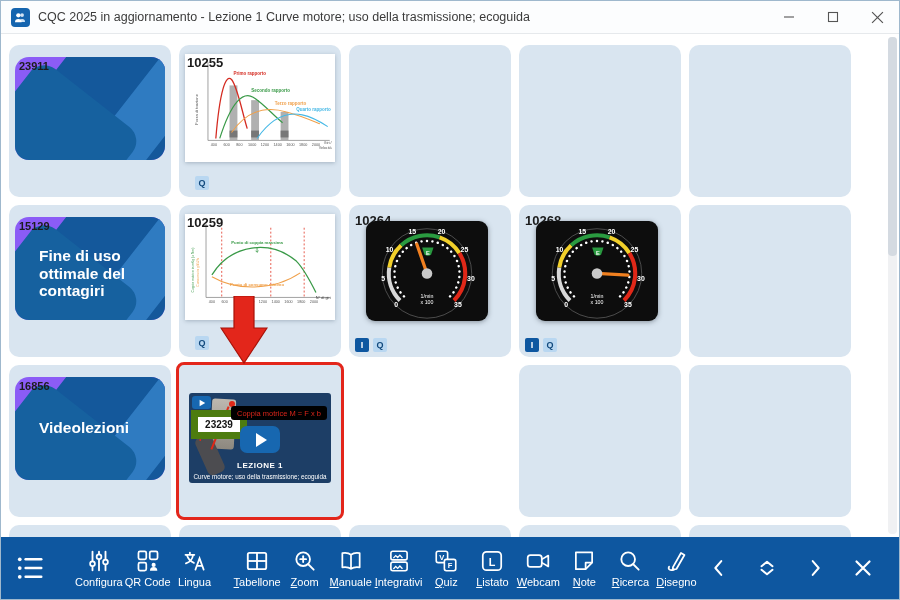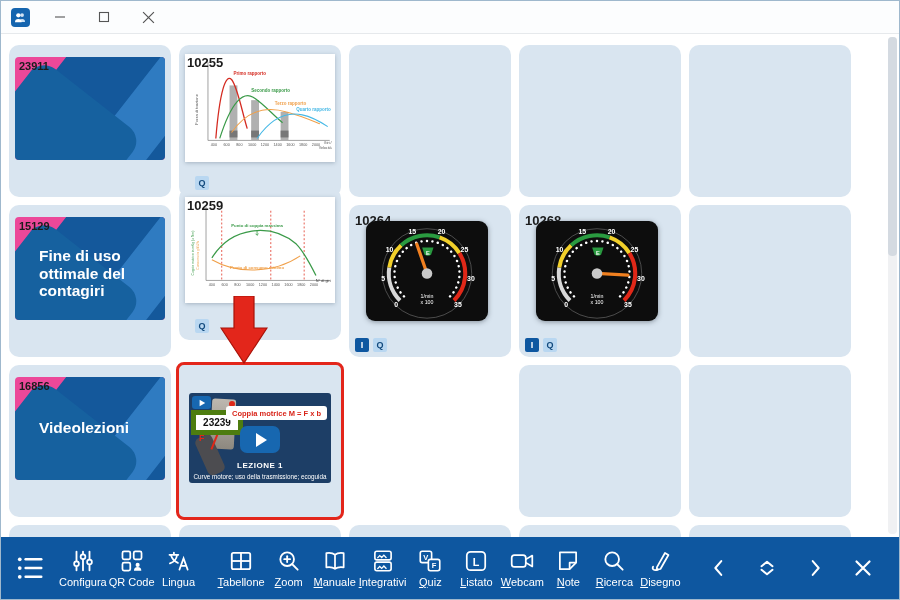--- a/index.html
+++ b/index.html
@@ -8,21 +8,21 @@
   .titlebar{height:32px;display:flex;align-items:center;gap:8px;background:#fcfdfe;border-bottom:1px solid #e6e9ec;padding-left:10px;}
   .appicon{width:19px;height:19px;border-radius:4px;background:#1565af;display:flex;align-items:center;justify-content:center;flex:0 0 auto;}
   .wtitle{flex:1;font-size:12.5px;color:#3b3b3b;white-space:nowrap;overflow:hidden;}
   .winctrls{display:flex;height:32px;}
   .wc{width:44px;height:32px;display:flex;align-items:center;justify-content:center;}
   
   .content{position:absolute;top:33px;left:0;right:0;bottom:62px;background:#ffffff;overflow:hidden;}
   .tile{position:absolute;width:162px;height:152px;background:#d9e5f0;border-radius:10px;box-sizing:border-box;}
   .tile.sliver{height:16px;border-radius:10px 10px 0 0;}
   .tile.sel{border:3px solid #e3261b;border-radius:8px;}
-  .bb{position:absolute;left:6px;top:12px;right:6px;height:103px;background:#ec4899;overflow:hidden;border-radius:4px;}
+  .bb{position:absolute;left:6px;top:12px;right:6px;height:103px;background:#8b5cf6;overflow:hidden;border-radius:14px;}
   .pt{position:absolute;transform:rotate(38deg);border-radius:18px;}
   .pt1{right:-44px;top:-70px;width:150px;height:210px;background:#14589b;}
   .pt2{right:4px;top:-40px;width:52px;height:230px;background:#3481c8;opacity:.85;}
   .pt3{left:-40px;bottom:-90px;width:130px;height:170px;background:#16619f;}
   .tnum{position:absolute;font-size:11px;font-weight:bold;color:#1c1c1c;z-index:3;}
   .tnum.big{font-size:13px;}
   .tnum.under{z-index:1;}
   .ttitle{position:absolute;left:24px;right:6px;color:#fff;font-weight:bold;font-size:15.5px;line-height:1.13;z-index:2;}
   .img{position:absolute;background:#fff;z-index:2;box-shadow:0 1px 4px rgba(70,90,110,.35);}
   .gaugebox{position:absolute;background:#0d0d0d;border-radius:9px;z-index:2;box-shadow:0 1px 5px rgba(50,60,70,.5);}
@@ -30,22 +30,22 @@
   .bq{background:#b9d7f1;color:#11497d;}
   .bi{background:#0e57a0;color:#fff;}
   
   .vthumb{position:absolute;left:10px;top:28px;width:142px;height:90px;background:#1d3e66;border-radius:3px;overflow:hidden;z-index:2;}
   .pedalplate{position:absolute;left:22px;top:6px;width:24px;height:50px;background:linear-gradient(#bdb8b0,#8d887f);border-radius:3px;transform:rotate(3deg);}
   .pedalarm{position:absolute;left:12px;top:42px;width:18px;height:40px;background:#4c4c50;border-radius:5px;transform:rotate(-24deg);}
   .fline{position:absolute;left:30px;top:12px;width:2px;height:46px;background:#e02818;transform:rotate(22deg);}
   .fdot{position:absolute;left:40px;top:8px;width:6px;height:6px;border-radius:50%;background:#e02818;}
   .flab{position:absolute;left:10px;top:40px;color:#e02818;font-weight:bold;font-size:9px;}
   .vbadge{position:absolute;left:3px;top:3px;width:19px;height:13px;background:#1767b0;border-radius:3px;display:flex;align-items:center;justify-content:center;z-index:3;}
-  .vnum{position:absolute;left:2px;top:17px;width:42px;height:15px;background:#fff;border:5px solid #4d7c0f;display:flex;align-items:center;justify-content:center;font-size:10px;font-weight:bold;color:#111;z-index:3;}
-  .formula{position:absolute;right:4px;top:13px;height:14px;padding:0 6px;background:#ffffff;border-radius:3px;display:flex;align-items:center;color:#d9251a;font-weight:bold;font-size:7.5px;white-space:nowrap;z-index:3;}
+  .vnum{position:absolute;left:2px;top:17px;width:42px;height:15px;background:#fff;border:7px solid #4d7c0f;display:flex;align-items:center;justify-content:center;font-size:10px;font-weight:bold;color:#111;z-index:3;}
+  .formula{position:absolute;right:4px;top:13px;height:14px;padding:0 6px;background:#000000;border-radius:3px;display:flex;align-items:center;color:#d9251a;font-weight:normal;font-size:7.5px;white-space:nowrap;z-index:3;}
   .playbtn{position:absolute;left:50%;top:33px;transform:translateX(-50%);width:40px;height:27px;background:#1767b0;border-radius:7px;display:flex;align-items:center;justify-content:center;z-index:3;}
   .ptri{width:0;height:0;border-left:11px solid #fff;border-top:7px solid transparent;border-bottom:7px solid transparent;margin-left:3px;}
   .vcap1{position:absolute;left:0;right:0;bottom:13px;text-align:center;color:#fff;font-size:8px;font-weight:bold;letter-spacing:.5px;z-index:3;}
   .vcap2{position:absolute;left:0;right:0;bottom:3px;text-align:center;color:#fff;font-size:6.3px;white-space:nowrap;z-index:3;}
   
   .arrow{position:absolute;z-index:6;}
   
   .sb{position:absolute;right:2px;top:3px;bottom:3px;width:9px;background:#f0f1f3;border-radius:4px;}
   .sbthumb{position:absolute;top:0;left:0;width:9px;height:44%;background:#d4dae1;border-radius:4px;}
   
@@ -66,20 +66,21 @@
 
   <div class="titlebar">
     <div class="appicon">
       <svg width="15" height="15" viewBox="0 0 24 24">
         <circle cx="14.5" cy="8" r="3" fill="#cfe2f4"></circle>
         <path d="M10,19 a4.6,4.6 0 0 1 9.2,0 Z" fill="#cfe2f4"></path>
         <circle cx="8.5" cy="8.5" r="3.4" fill="#fff"></circle>
         <path d="M3.2,19.5 a5.3,5.3 0 0 1 10.6,0 Z" fill="#fff"></path>
       </svg>
     </div>
+    <div class="wtitle">CQC 2025 in aggiornamento - Lezione 1 Curve motore; uso della trasmissione; ecoguida</div>
     <div class="winctrls">
       <div class="wc">
         <svg width="12" height="12" viewBox="0 0 12 12">
             <line x1="1" y1="6" x2="11" y2="6" stroke="#555" stroke-width="1.1"></line>
           </svg>
       </div>
       <div class="wc">
         <svg width="12" height="12" viewBox="0 0 12 12">
             <rect x="1.5" y="1.5" width="9" height="9" fill="none" stroke="#555" stroke-width="1.1"></rect>
           </svg>
@@ -148,21 +149,21 @@
     <div class="tile" style="left:8px;top:171px">
       <div class="bb">
         <div class="pt pt1"></div>
         <div class="pt pt2"></div>
         <div class="pt pt3"></div>
         <div class="tnum" style="left:4px;top:3px">15129</div>
         <div class="ttitle" style="top:30px">Fine di uso ottimale del contagiri</div>
       </div>
     </div>
 
-    <div class="tile" style="left:178px;top:154px">
+    <div class="tile" style="left:178px;top:171px">
       <div class="img" style="left:6px;top:9px;width:150px;height:106px">
         <svg width="150" height="106" viewBox="0 0 150 108">
           <path d="M20,10 L20,85 L146,85" stroke="#888" stroke-width="0.8" fill="none"></path>
           <g stroke="#e03020" stroke-width="0.8" stroke-dasharray="2,2">
             <line x1="36" y1="14" x2="36" y2="85"></line>
             <line x1="86" y1="14" x2="86" y2="85"></line>
             <line x1="120" y1="14" x2="120" y2="85"></line>
           </g>
           <path d="M26,62 C46,30 86,26 112,48 C120,56 126,68 132,80" stroke="#3a9a48" stroke-width="1.3" fill="none"></path>
           <path d="M26,64 C50,78 88,79 116,60" stroke="#f0a04a" stroke-width="1.1" fill="none"></path>
@@ -317,21 +318,21 @@
           <line x1="8.5" y1="5" x2="21" y2="5"></line>
             <line x1="8.5" y1="12" x2="21" y2="12"></line>
             <line x1="8.5" y1="19" x2="21" y2="19"></line>
         </g>
         <circle cx="3.8" cy="5" r="1.5" fill="#fff"></circle>
           <circle cx="3.8" cy="12" r="1.5" fill="#fff"></circle>
           <circle cx="3.8" cy="19" r="1.5" fill="#fff"></circle>
       </svg>
     </div>
 
-    <div class="titem" style="margin-left:8px">
+    <div class="titem" style="margin-left:24px">
       <svg width="26" height="26" viewBox="0 0 24 24">
         <g stroke="#fff" stroke-width="1.7" stroke-linecap="round" fill="none">
           <line x1="6" y1="3.5" x2="6" y2="20.5"></line>
             <line x1="12" y1="3.5" x2="12" y2="20.5"></line>
             <line x1="18" y1="3.5" x2="18" y2="20.5"></line>
         </g>
         <circle cx="6" cy="14.5" r="2.2" fill="#0e57a0" stroke="#fff" stroke-width="1.6"></circle>
         <circle cx="12" cy="8" r="2.2" fill="#0e57a0" stroke="#fff" stroke-width="1.6"></circle>
         <circle cx="18" cy="13" r="2.2" fill="#0e57a0" stroke="#fff" stroke-width="1.6"></circle>
       </svg>

